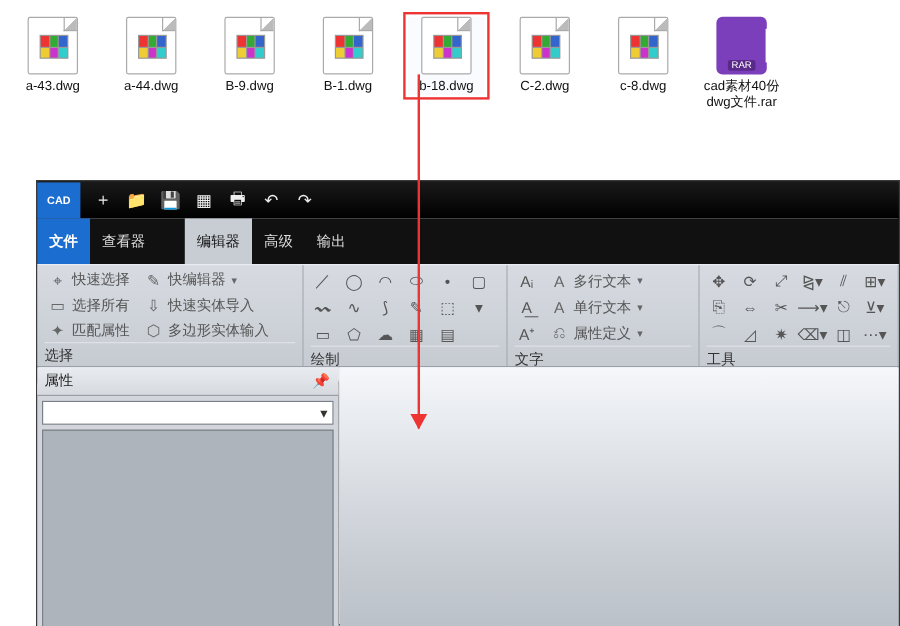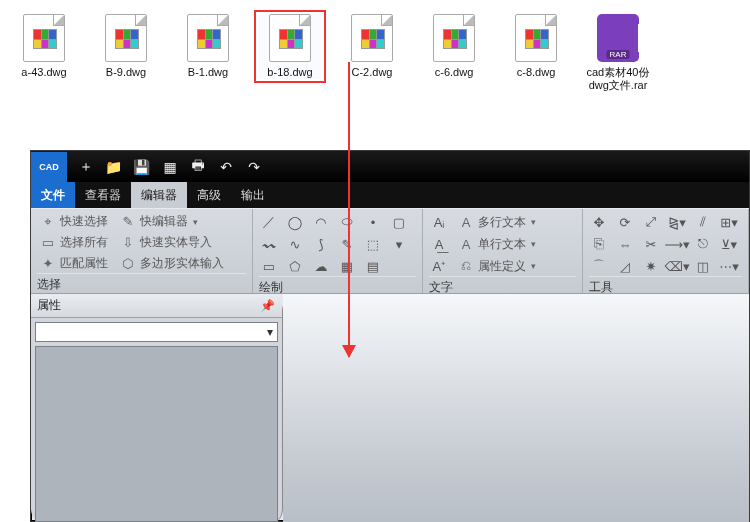--- a/index.html
+++ b/index.html
@@ -24,24 +24,24 @@
   .arrow::after { content:""; position:absolute; bottom:-1px; left:-6px; width:0; height:0; border-left:7px solid transparent; border-right:7px solid transparent; border-top:13px solid #e33; }
 
   
   .app { position:absolute; left:30px; top:150px; width:720px; height:372px; border:1px solid #3a3a3a; background:#e6e9ee; box-shadow:0 0 0 1px #000 inset; }
   .titlebar { height:31px; background:linear-gradient(#1a1a1a,#000); display:flex; align-items:center; }
   .logo { width:36px; height:30px; background:#1c6dd0; color:#fff; display:flex; align-items:center; justify-content:center; font-size:9px; font-weight:bold; }
   .qat { display:flex; gap:10px; padding:0 10px; align-items:center; }
   .qat .qbtn { width:18px; height:18px; display:flex; align-items:center; justify-content:center; color:#eee; cursor:pointer; font-size:14px; }
   .apptitle { flex:1; text-align:center; color:#fff; font-size:13px; letter-spacing:1px; }
 
-  .menubar { height:26px; background:#111; display:flex; align-items:stretch; }
+  .menubar { height:38px; background:#111; display:flex; align-items:stretch; }
   .menubar .mitem { padding:0 10px; color:#ddd; display:flex; align-items:center; cursor:pointer; font-size:12px; }
   .menubar .mitem.file-tab { background:#1c6dd0; color:#fff; font-weight:bold; }
-  .menubar .mitem.active { background:#c8cdd3; color:#111; }
+  .menubar .mitem.active { background:#c8cdd3; color:#111;margin-left:23px; }
 
   .ribbon { height:86px; background:linear-gradient(#d7dbe1,#c6cbd2); display:flex; border-top:1px solid #e8ebef; border-bottom:1px solid #9aa0a8; }
   .rgroup { border-right:1px solid #a7adb5; padding:3px 6px 0 6px; display:flex; flex-direction:column; position:relative; }
   .rgroup .rows { display:flex; flex-direction:column; gap:2px; }
   .rgroup .row { display:flex; gap:6px; align-items:center; }
   .rbtn { display:flex; align-items:center; gap:4px; padding:1px 3px; min-height:18px; font-size:12px; color:#555; cursor:pointer; border-radius:2px; }
   .rbtn .ic { width:16px; height:16px; display:inline-flex; align-items:center; justify-content:center; font-size:13px; color:#666; }
   .ibtn { width:20px; height:20px; display:flex; align-items:center; justify-content:center; color:#555; cursor:pointer; font-size:13px; }
   .grplabel { font-size:12px; color:#333; border-top:1px solid rgba(255,255,255,.4); margin-top:auto; padding-top:2px; }
   .caret { font-size:9px; color:#666; margin-left:1px; }
@@ -77,20 +77,33 @@
       <div class="page">
         <div class="grid">
           <div></div>
           <div></div>
           <div></div>
           <div></div>
           <div></div>
           <div></div>
         </div>
       </div>
+      <div class="fname">a-44.dwg</div>
+    </div>
+    <div class="file">
+      <div class="page">
+        <div class="grid">
+          <div></div>
+          <div></div>
+          <div></div>
+          <div></div>
+          <div></div>
+          <div></div>
+        </div>
+      </div>
       <div class="fname">B-9.dwg</div>
     </div>
     <div class="file">
       <div class="page">
         <div class="grid">
           <div></div>
           <div></div>
           <div></div>
           <div></div>
           <div></div>
@@ -117,33 +130,20 @@
         <div class="grid">
           <div></div>
           <div></div>
           <div></div>
           <div></div>
           <div></div>
           <div></div>
         </div>
       </div>
       <div class="fname">C-2.dwg</div>
-    </div>
-    <div class="file">
-      <div class="page">
-        <div class="grid">
-          <div></div>
-          <div></div>
-          <div></div>
-          <div></div>
-          <div></div>
-          <div></div>
-        </div>
-      </div>
-      <div class="fname">c-6.dwg</div>
     </div>
     <div class="file">
       <div class="page">
         <div class="grid">
           <div></div>
           <div></div>
           <div></div>
           <div></div>
           <div></div>
           <div></div>

